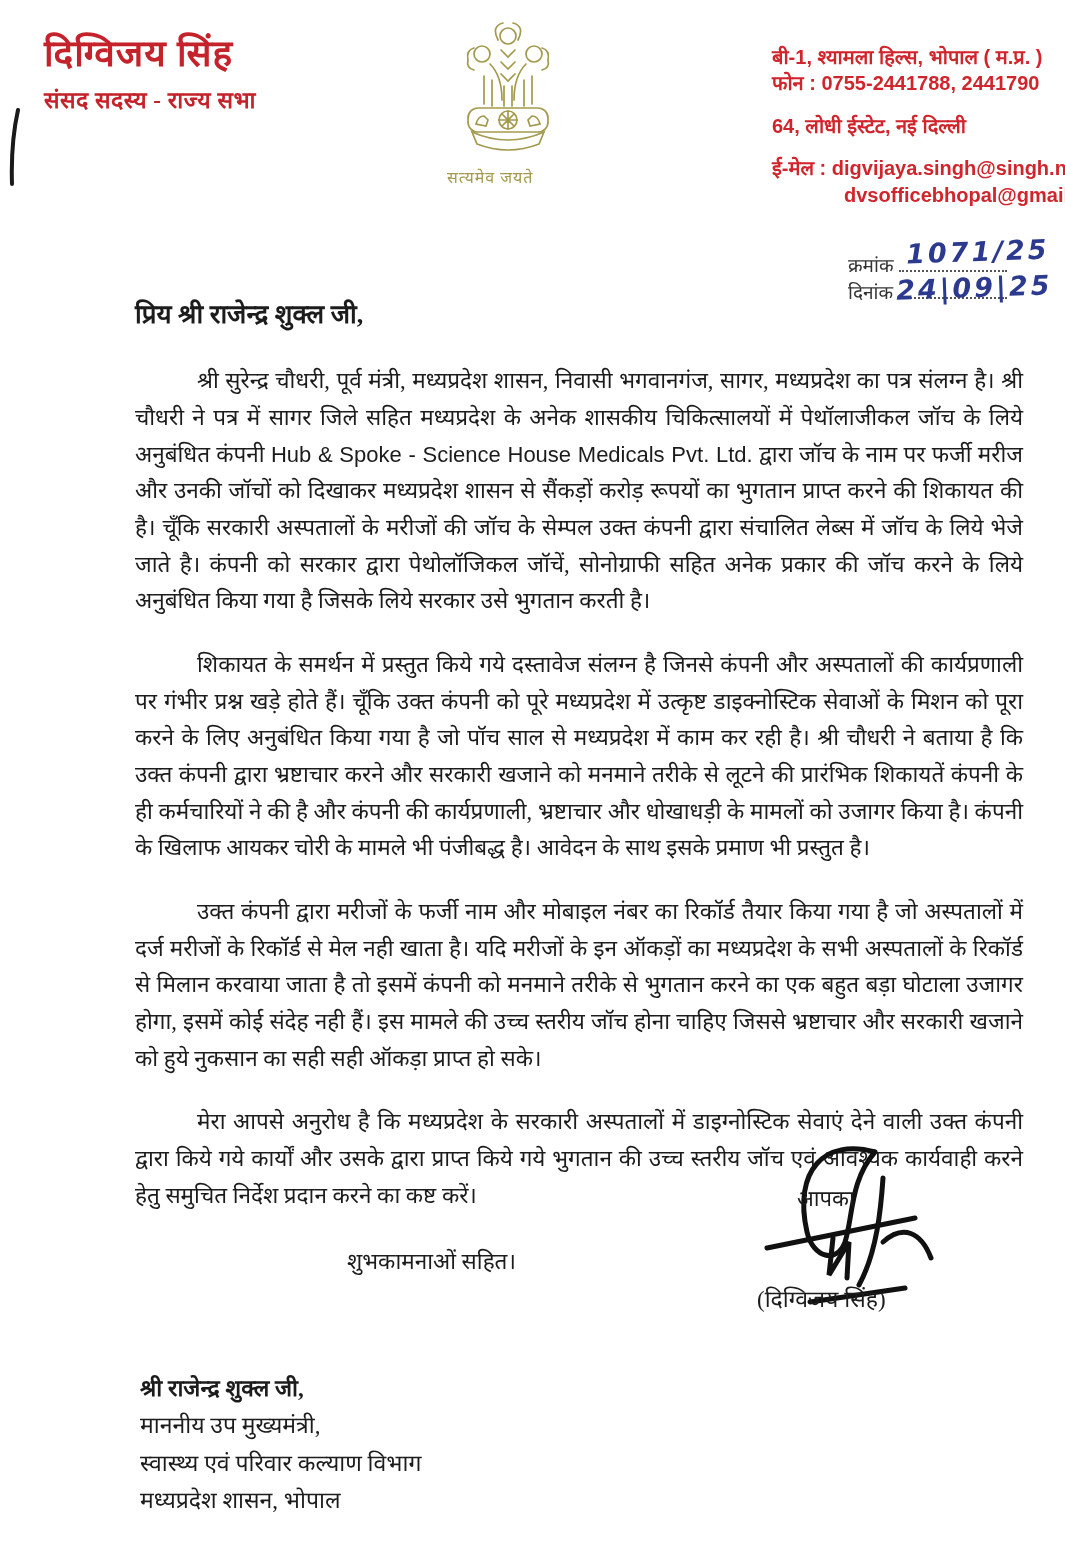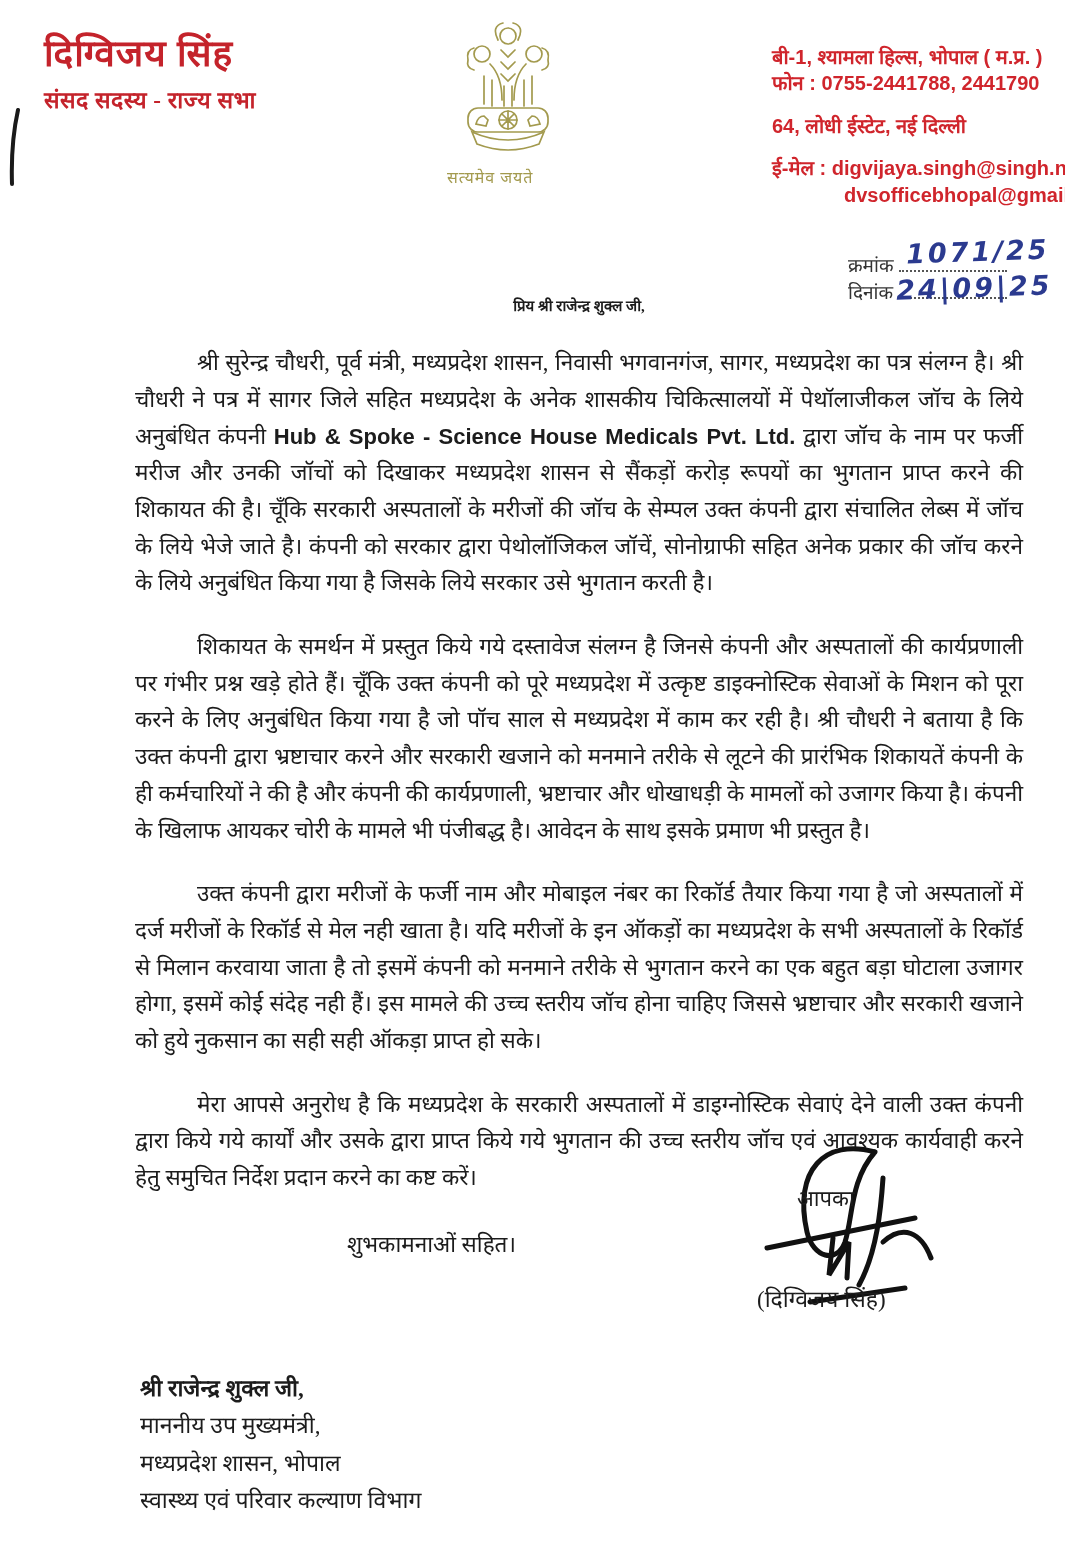--- a/index.html
+++ b/index.html
@@ -34,23 +34,23 @@
   .ref-row .dots{display:inline-block;width:108px;border-bottom:2px dotted #555;height:15px;margin-left:6px;}
   .handwrite{
     font-family:"DejaVu Sans",sans-serif;
     color:#2b3a8f;font-size:27px;font-weight:bold;font-style:italic;
     letter-spacing:3px;transform:rotate(-2deg);display:inline-block;
   }
   .ref-num-val{position:absolute;left:58px;top:-16px;}
   .ref-date-val{position:absolute;left:48px;top:-7px;}
   
   .body-block{position:absolute;left:135px;top:294px;width:888px;font-size:22.5px;line-height:1.63;}
-  .salutation{font-weight:bold;font-size:15px;text-align:center;}
+  .salutation{font-weight:bold;font-size:26px;}
   .para{margin:27px 0 0 0;text-align:justify;text-indent:62px;}
-  .company{font-family:"Liberation Sans","DejaVu Sans",sans-serif;font-weight:bold;font-size:22px;}
+  .company{font-family:"Liberation Sans","DejaVu Sans",sans-serif;font-weight:normal;font-size:22px;}
   .closing{margin-top:30px;margin-left:212px;}
   
   .sig-block{position:absolute;left:735px;top:1140px;width:280px;height:200px;}
   .sig-svg{position:absolute;left:20px;top:0;}
   .signoff{position:absolute;left:62px;top:42px;font-size:22px;}
   .sig-name{position:absolute;left:22px;top:142px;font-size:23px;white-space:nowrap;}
   
   .recipient{position:absolute;left:140px;top:1370px;font-size:23px;line-height:1.62;}
   .recipient .r-name{font-weight:bold;}
 </style>
@@ -144,17 +144,17 @@
         <path d="M55 162 L 150 148"></path>
       </g>
     </svg>
     <div class="signoff">आपका</div>
     <div class="sig-name">(दिग्विजय सिंह)</div>
   </div>
 
   <div class="recipient">
     <div class="r-name">श्री राजेन्द्र शुक्ल जी,</div>
     <div>माननीय उप मुख्यमंत्री,</div>
+    <div>स्वास्थ्य एवं परिवार कल्याण विभाग</div>
     <div>मध्यप्रदेश शासन, भोपाल</div>
-    <div>स्वास्थ्य एवं परिवार कल्याण विभाग</div>
   </div>
 
 </div>
 
 </body></html>

